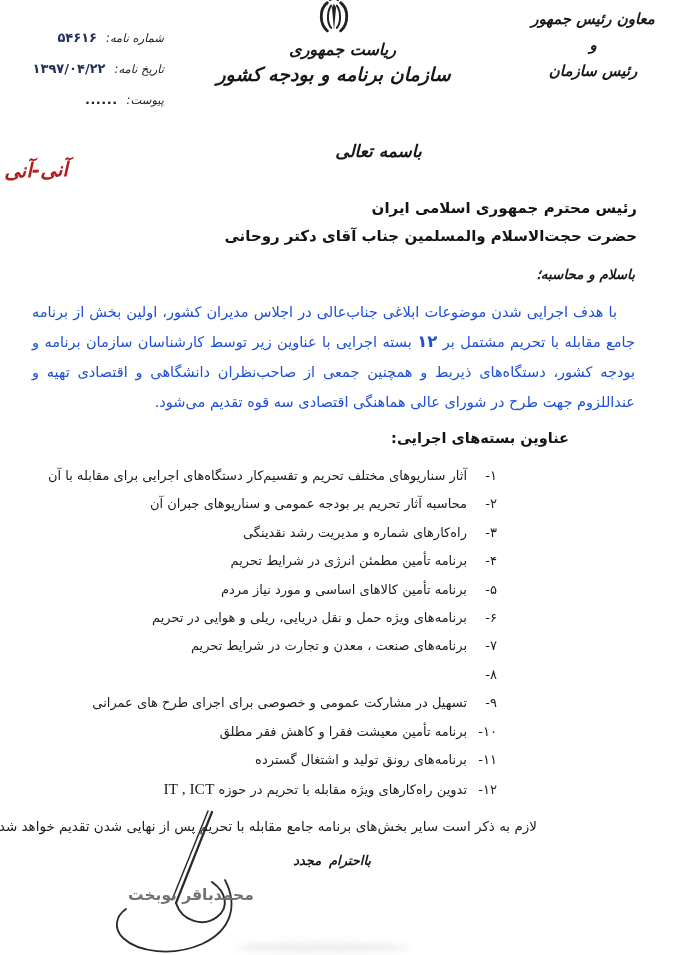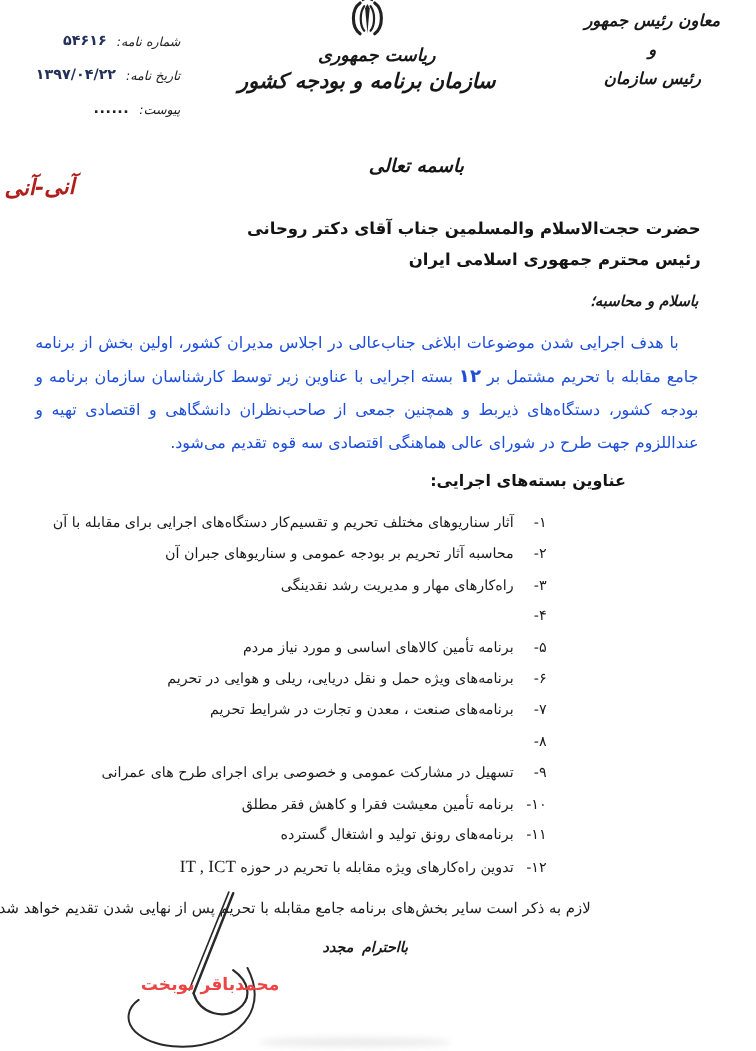--- a/index.html
+++ b/index.html
@@ -72,21 +72,21 @@
     position:absolute;top:818px;right:150px;
     font-size:13.5px;color:#1c1c1c;white-space:nowrap;
   }
   
   .sig-respect{
     position:absolute;top:853px;right:316px;
     font-style:italic;font-weight:600;font-size:13px;color:#1a1a1a;font-family:Liberation Mono, monospace;
   }
   .sig-name{
     position:absolute;top:886px;left:148px;
-    font-weight:700;font-size:15.5px;color:#ef4444;
+    font-weight:700;font-size:15.5px;color:#737373;
   }
   .sig-svg{position:absolute;left:115px;top:790px;width:190px;height:165px;}
   .bottom-smudge{
     position:absolute;left:255px;top:943px;width:175px;height:9px;
     background:#e7e7e7;border-radius:50%;filter:blur(3px);opacity:.8;
   }
 </style>
 </head>
 <body>
 
@@ -128,22 +128,22 @@
       <span class="meta-label">پیوست:</span>
       <span class="meta-value" style="color:#1f1f1f">......</span>
     </div>
   </div>
 
   <div class="besmele">باسمه تعالی</div>
 
   <div class="stamp">آنی-آنی</div>
 
   <div class="recipient">
+    <div>رئیس محترم جمهوری اسلامی ایران</div>
     <div>حضرت حجت‌الاسلام والمسلمین جناب آقای دکتر روحانی</div>
-    <div>رئیس محترم جمهوری اسلامی ایران</div>
   </div>
 
   <div class="salutation">باسلام و محاسبه؛</div>
 
   <div class="body-par">
     <span>با هدف اجرایی شدن موضوعات ابلاغی جناب‌عالی در اجلاس مدیران کشور، اولین بخش از برنامه جامع مقابله با تحریم مشتمل بر </span><span class="big-num">۱۲</span><span> بسته اجرایی با عناوین زیر توسط کارشناسان سازمان برنامه و بودجه کشور، دستگاه‌های ذیربط و همچنین جمعی از صاحب‌نظران دانشگاهی و اقتصادی تهیه و عنداللزوم جهت طرح در شورای عالی هماهنگی اقتصادی سه قوه تقدیم می‌شود.</span>
   </div>
 
   <div class="list-heading">عناوین بسته‌های اجرایی:</div>
 
@@ -151,24 +151,25 @@
       <div class="list-row">
         <span class="num">۱-</span>
         <span class="txt">آثار سناریوهای مختلف تحریم و تقسیم‌کار دستگاه‌های اجرایی برای مقابله با آن</span>
       </div>
       <div class="list-row">
         <span class="num">۲-</span>
         <span class="txt">محاسبه آثار تحریم بر بودجه عمومی و سناریوهای جبران آن</span>
       </div>
       <div class="list-row">
         <span class="num">۳-</span>
-        <span class="txt">راه‌کارهای مهار و مدیریت رشد نقدینگی</span>
+        <span class="txt">راه‌کارهای شماره و مدیریت رشد نقدینگی</span>
       </div>
       <div class="list-row">
         <span class="num">۴-</span>
+        <span class="txt">برنامه تأمین مطمئن انرژی در شرایط تحریم</span>
       </div>
       <div class="list-row">
         <span class="num">۵-</span>
         <span class="txt">برنامه تأمین کالاهای اساسی و مورد نیاز مردم</span>
       </div>
       <div class="list-row">
         <span class="num">۶-</span>
         <span class="txt">برنامه‌های ویژه حمل و نقل دریایی، ریلی و هوایی در تحریم</span>
       </div>
       <div class="list-row">

